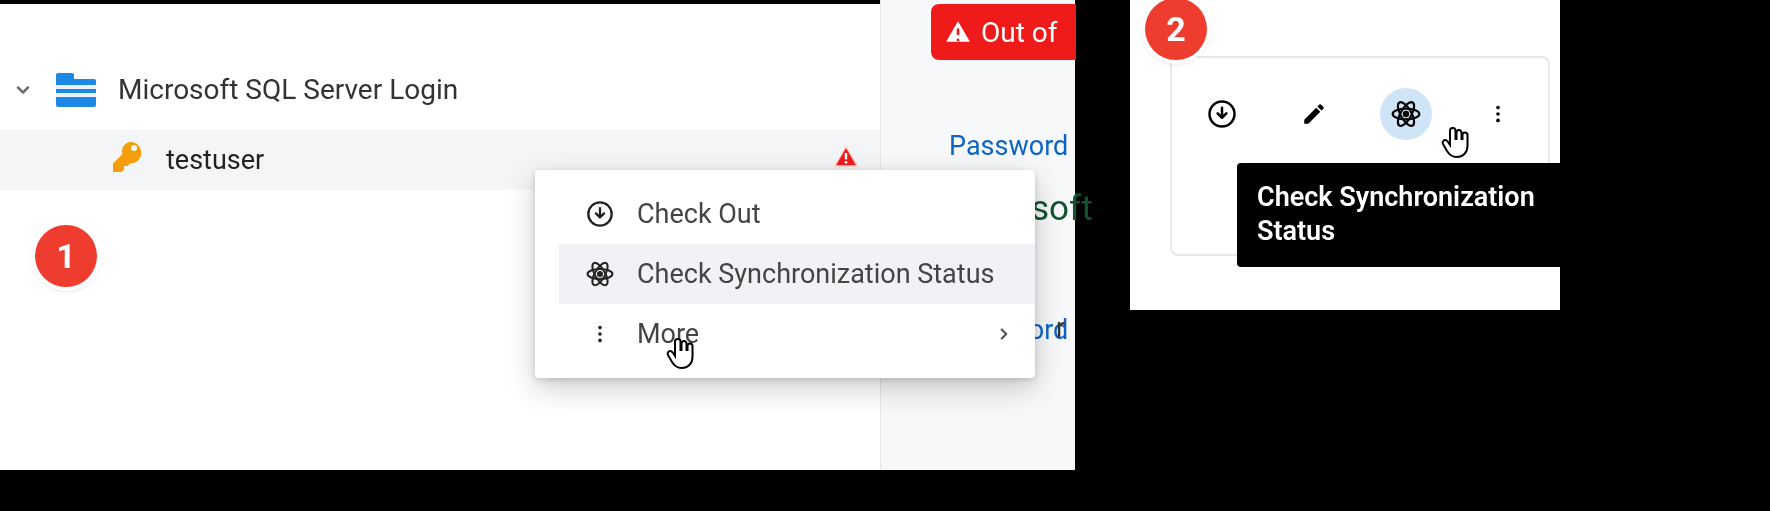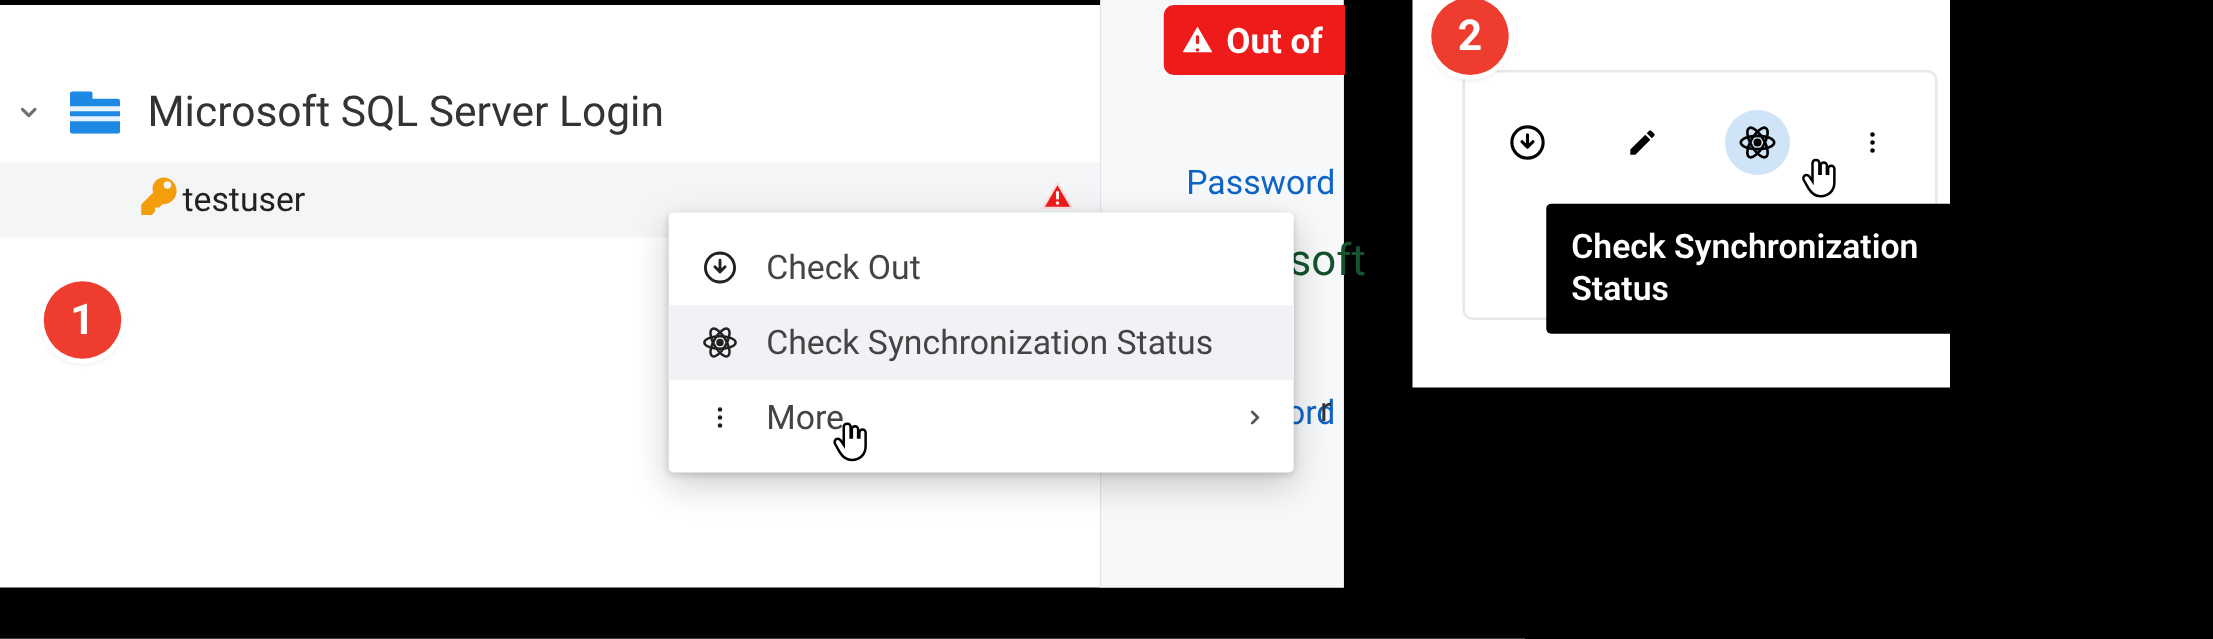--- a/index.html
+++ b/index.html
@@ -45,21 +45,21 @@
   }
   .out-of-badge {
     position: absolute;
     top: 4px;
     left: 50px;
     width: 145px;
     height: 56px;
     background: #ef1b1b;
     color: #fff;
     font-size: 28px;
-    font-weight: 700;
+    font-weight: 400;
     display: flex;
     align-items: center;
     padding-left: 14px;
     border-radius: 8px 0 0 8px;
     gap: 10px;
   }
   .out-of-badge svg { flex: 0 0 auto; }
 
   .link-list {
     position: absolute;
@@ -74,39 +74,40 @@
   .link-list div { white-space: nowrap; }
 
   .folder-row {
     position: absolute;
     left: 12px;
     top: 62px;
     height: 55px;
     display: flex;
     align-items: center;
     gap: 22px;
-    font-size: 34px;
+    font-size: 28px;
     color: #333;
   }
   .chevron-down {
     width: 22px; height: 22px;
     display:flex;align-items:center;justify-content:center;
   }
   .folder-icon svg { display:block; }
 
   .entry-row {
     position: absolute;
     left: 0;
     top: 130px;
     width: 880px;
     height: 60px;
     background: #f3f5f7;
     display: flex;
     align-items: center;
     padding-left: 110px;
+    gap: 20px;
     font-size: 27px;
     color: #222;
   }
   .alert-mini {
     position: absolute;
     right: 20px;
     top: 50%;
     transform: translateY(-50%);
   }
 
@@ -135,20 +136,21 @@
     padding: 14px 0;
   }
   .menu-item {
     display: flex;
     align-items: center;
     gap: 22px;
     padding: 14px 26px;
     font-size: 27px;
     color: #444;
     position: relative;
+    margin-left: 24px;
   }
   .menu-item.hover { background: #f0f2f5; }
   .menu-item .chev-right {
     position: absolute;
     right: 22px;
     top: 50%;
     transform: translateY(-50%);
   }
   .menu-icon { width:30px; display:flex; justify-content:center; }
 

